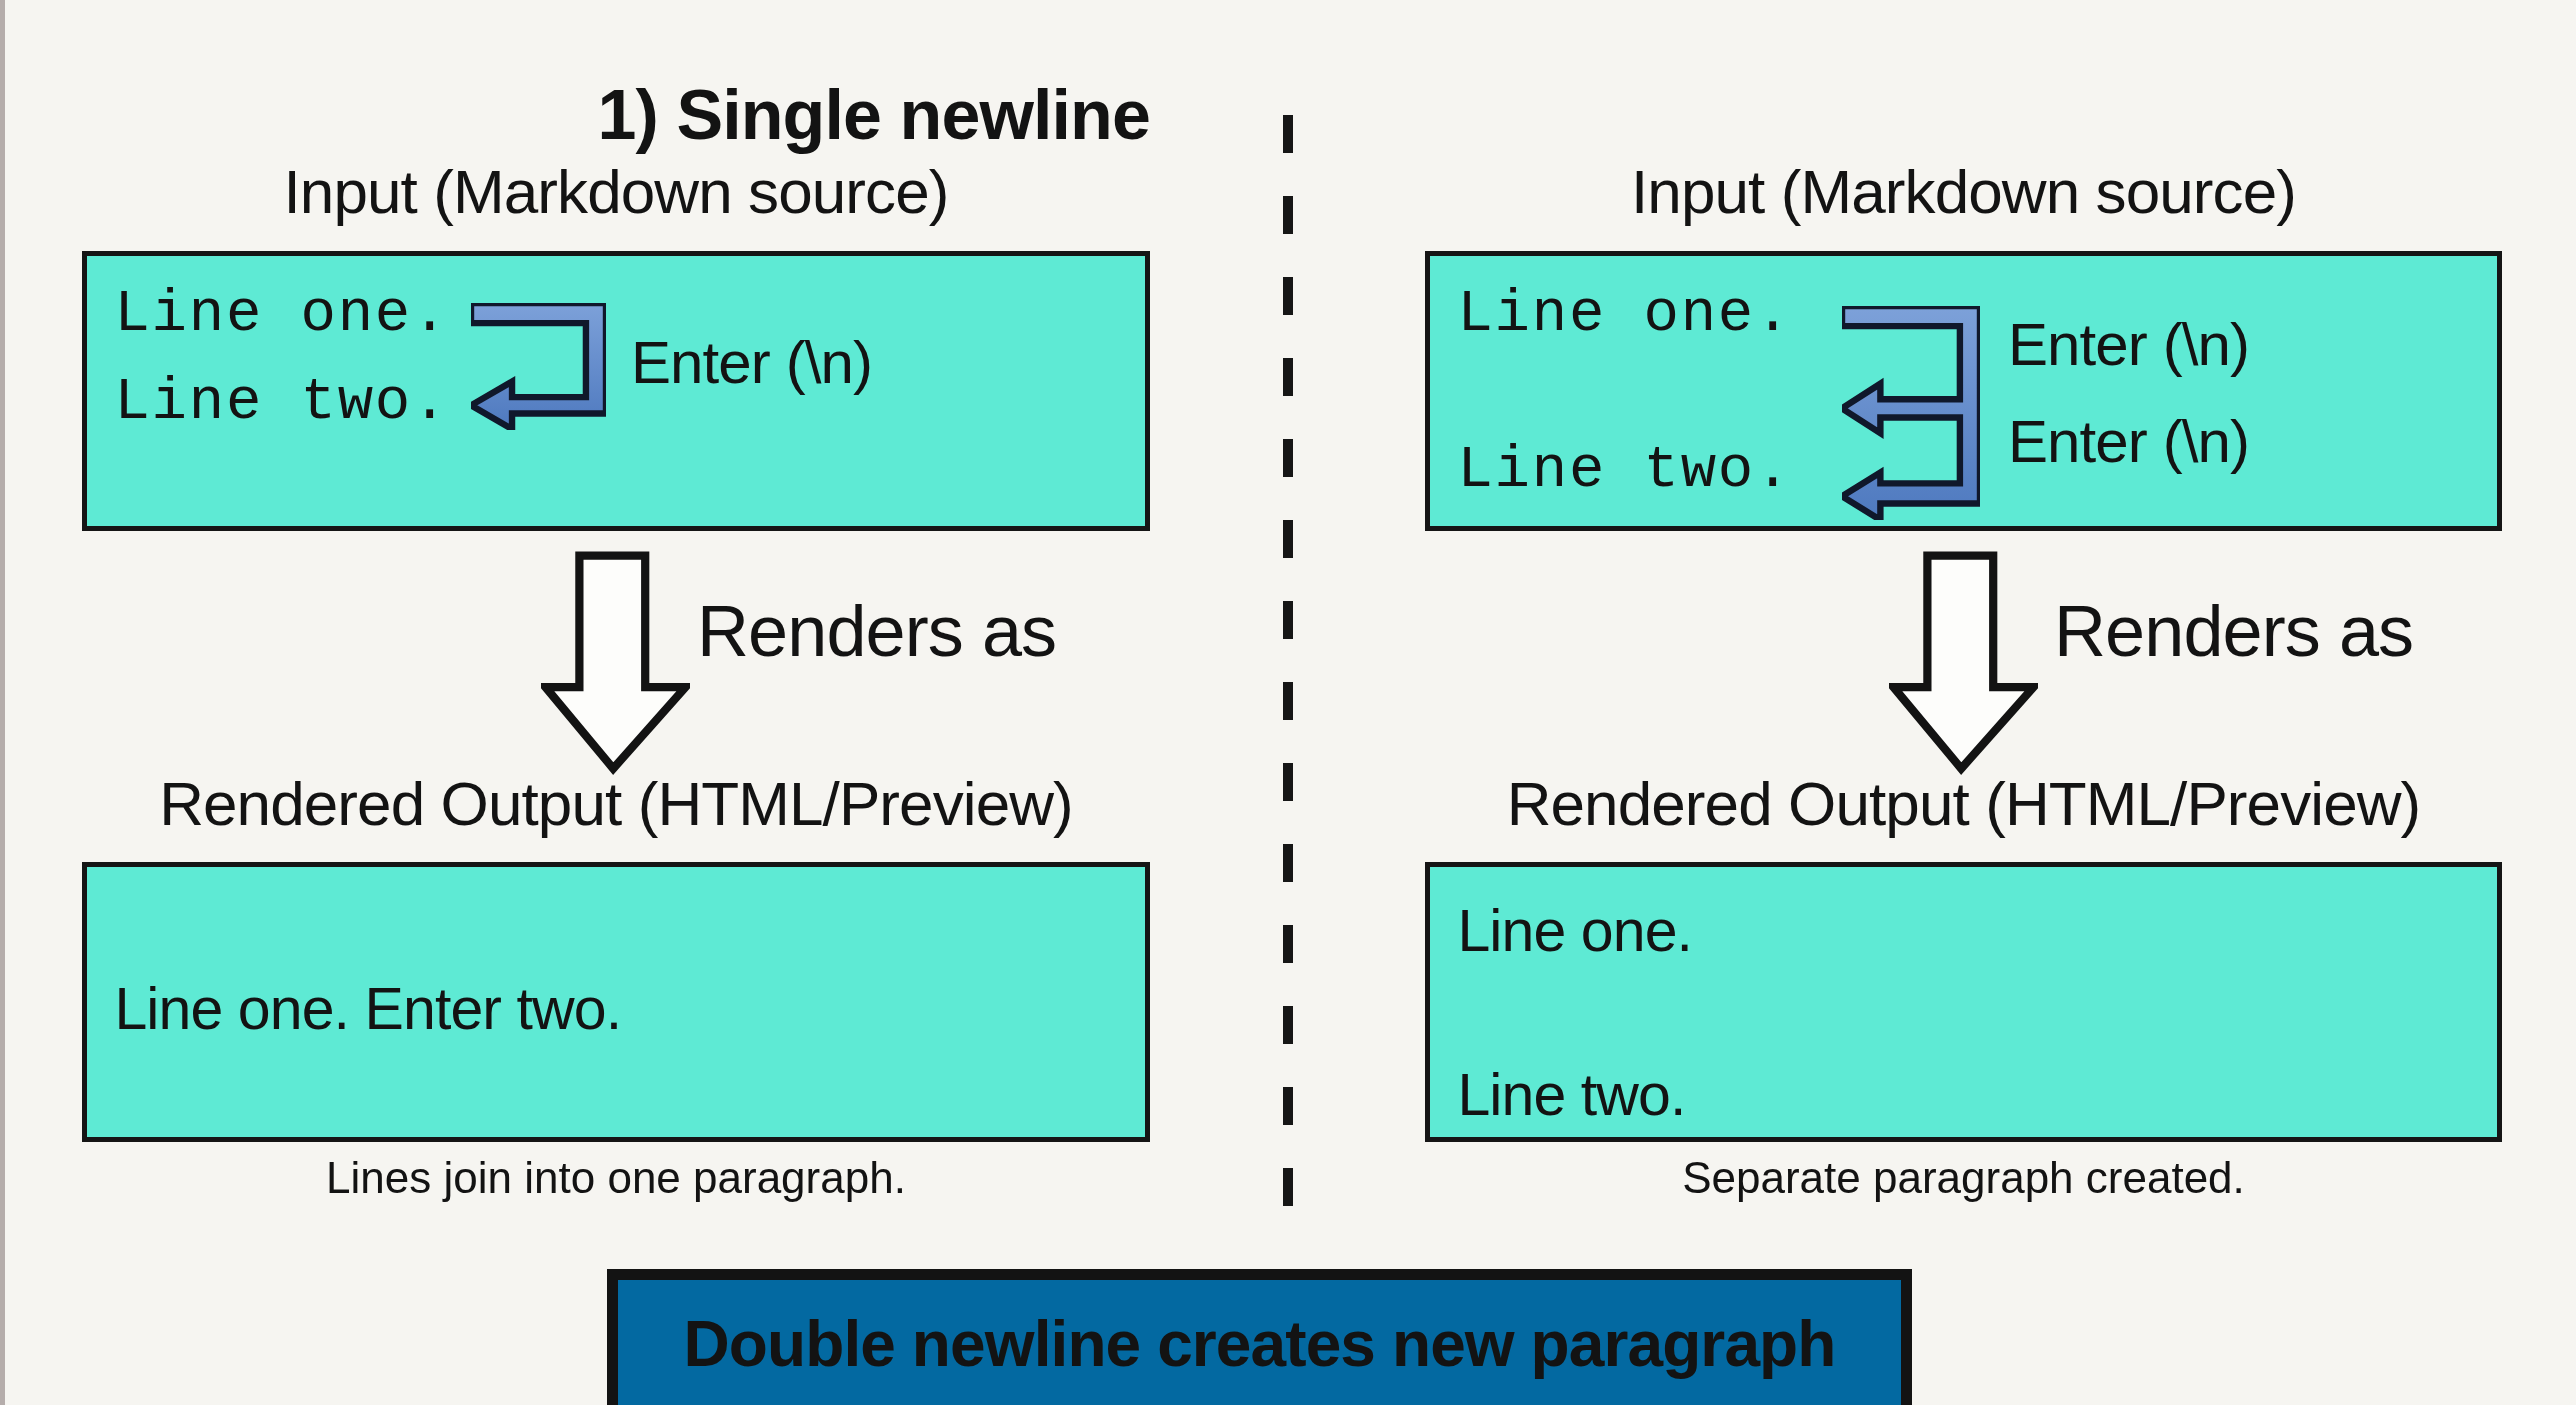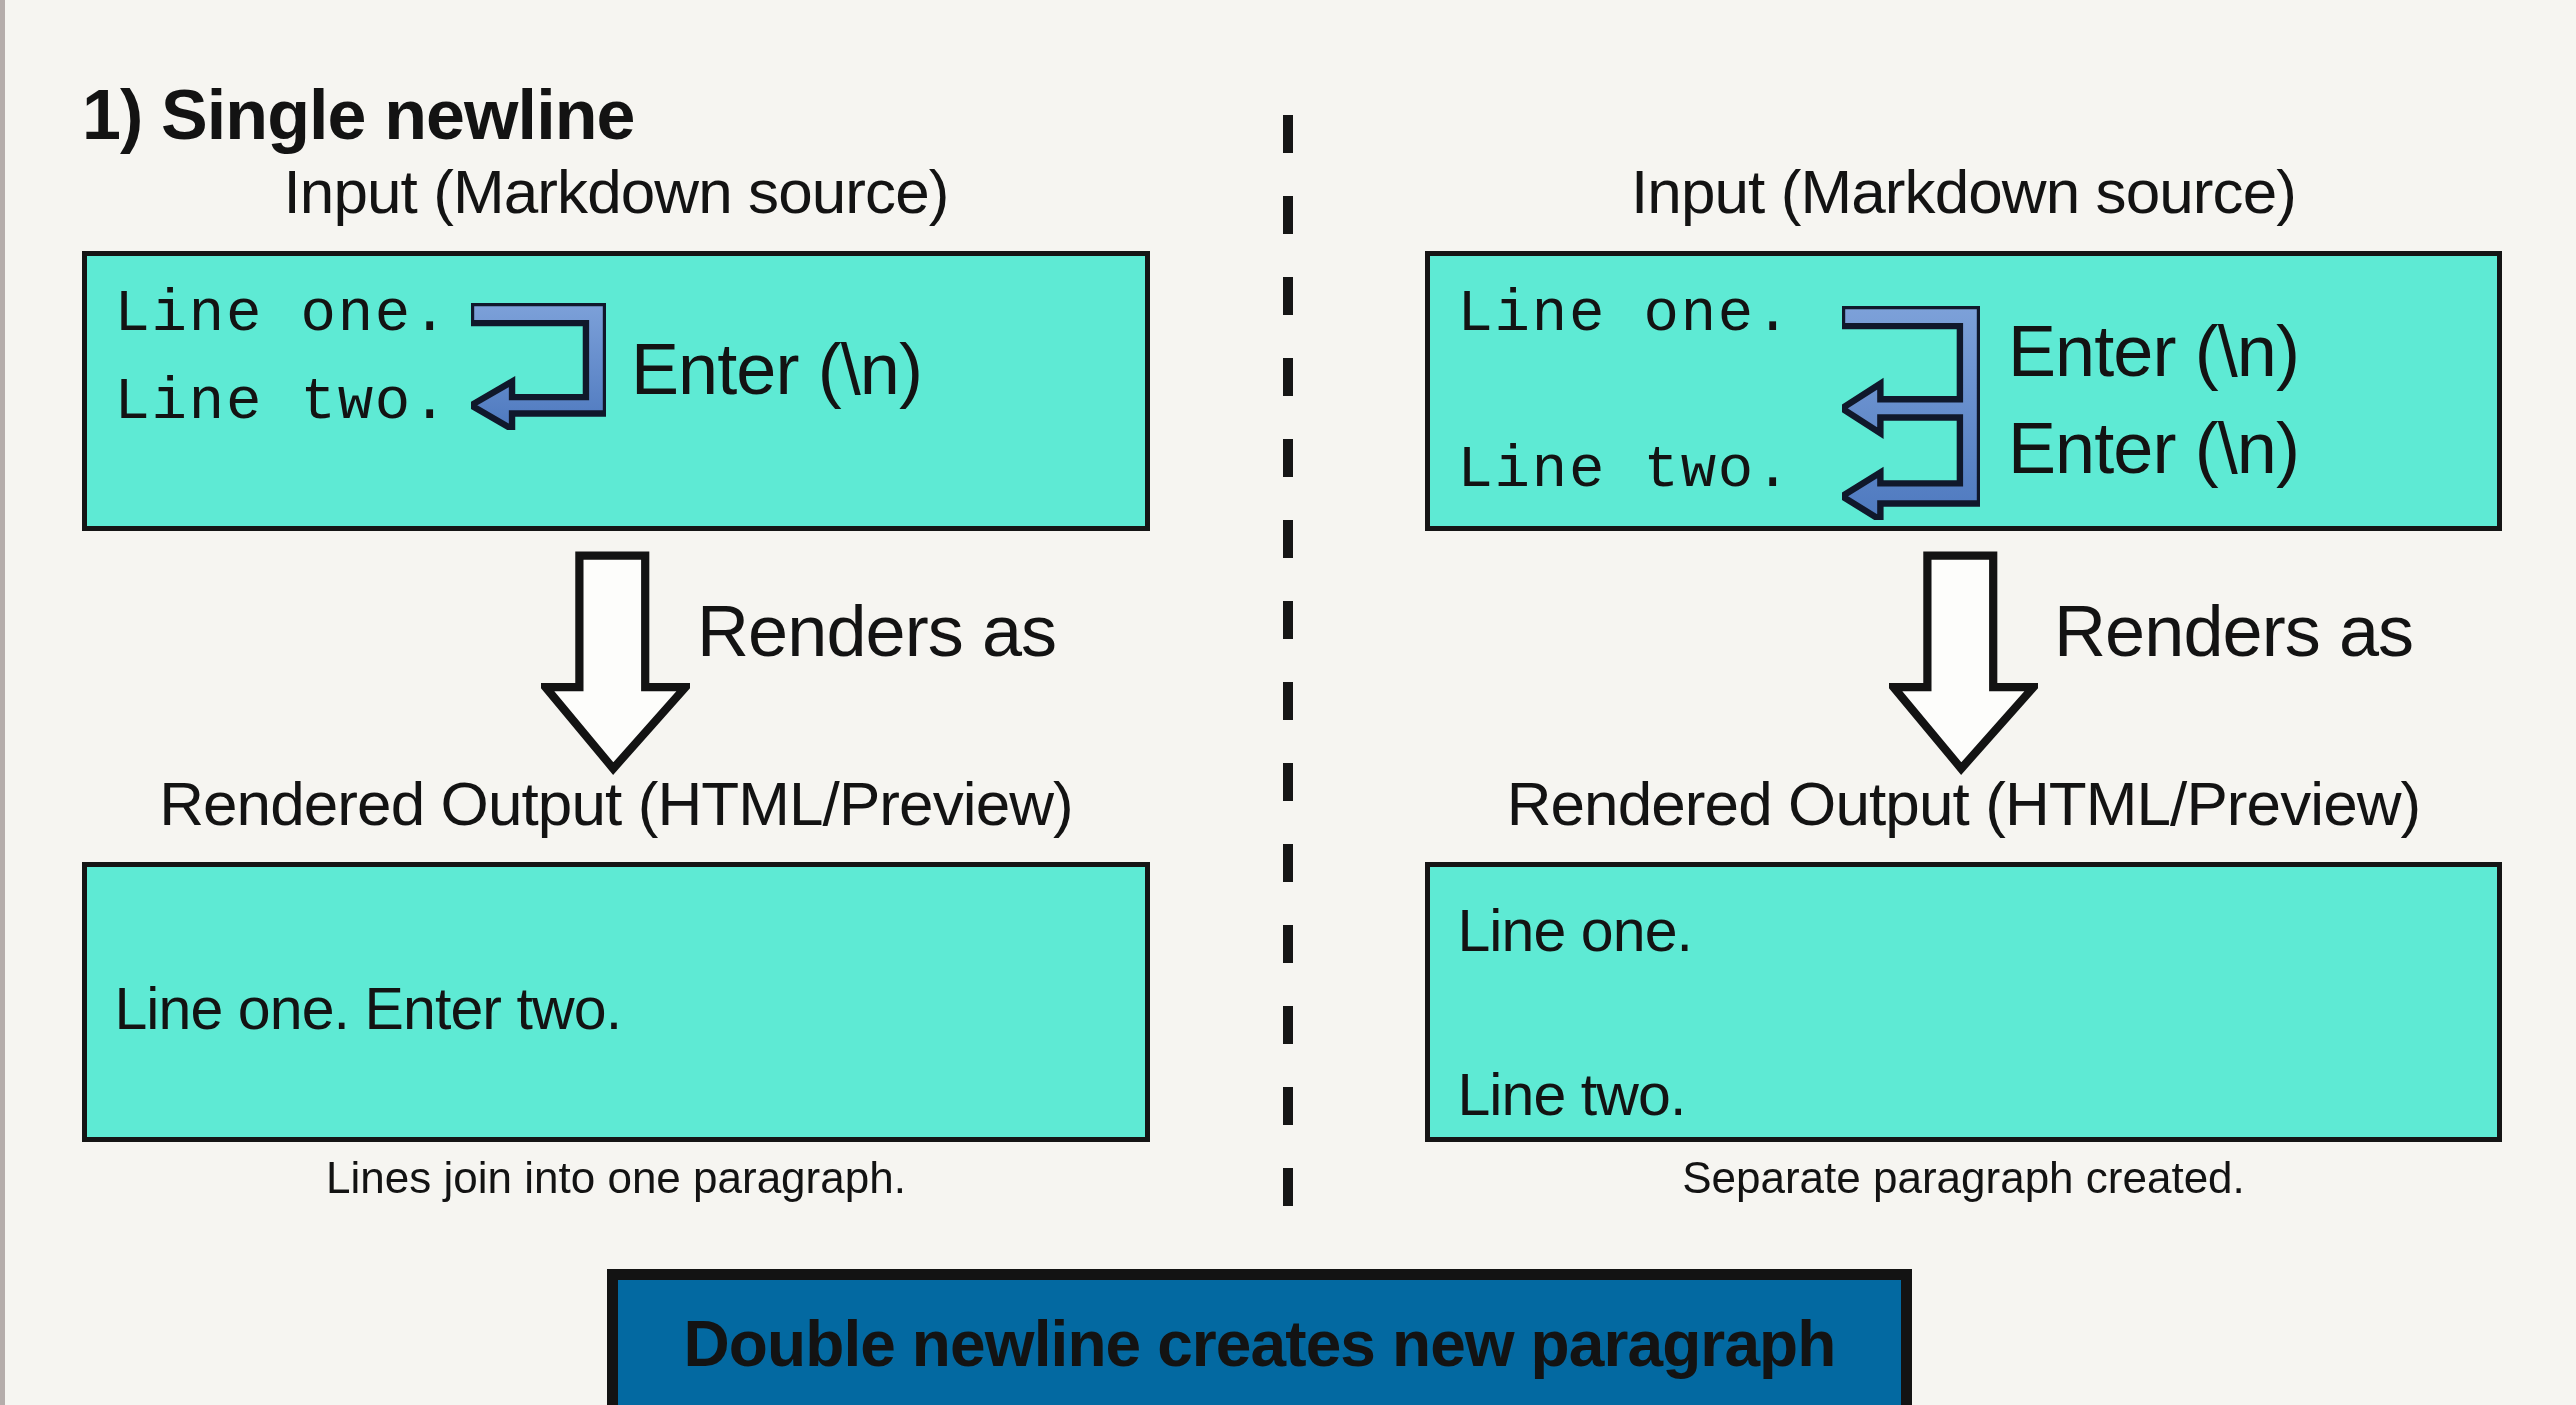--- a/index.html
+++ b/index.html
@@ -11,21 +11,21 @@
   }
   .edge-artifact{
     position:absolute;left:0;top:0;width:4.6px;height:1405px;
     background:rgba(60,40,40,.35);
   }
   .panel{position:absolute;top:0;height:1405px;}
   #panel-single{left:82px;width:1068px;}
   #panel-double{left:1425px;width:1077px;}
 
   .panel-title{
-    position:absolute;top:22px;left:0;width:100%;text-align:left;
+    position:absolute;top:22px;left:0;width:100%;text-align:right;
     font-size:70px;font-weight:700;letter-spacing:-0.9px;line-height:1;
   }
   .section-label{
     position:absolute;left:0;width:100%;text-align:center;
     font-size:62px;font-weight:400;line-height:1;letter-spacing:-0.9px;
   }
   .input-label{top:161px;}
   .output-label{top:773px;}
 
   .io-box{
@@ -37,21 +37,21 @@
 
   .mono-line{
     position:absolute;
     font-family:"Liberation Mono","DejaVu Sans Mono",monospace;
     font-size:59px;line-height:1;white-space:pre;letter-spacing:1.8px;
   }
   .sans-line{
     position:absolute;font-size:59px;line-height:1;white-space:pre;letter-spacing:-0.9px;
   }
   .enter-label{
-    position:absolute;font-size:72px;line-height:1;font-weight:400;
+    position:absolute;font-size:60px;line-height:1;font-weight:400;
     white-space:pre;letter-spacing:-0.9px;text-align:center;
   }
   .enter-arrow{position:absolute;}
   .down-arrow{position:absolute;top:551px;}
   .renders-as{
     position:absolute;top:595px;font-size:72px;line-height:1;letter-spacing:-0.9px;white-space:pre;
   }
   .caption{
     position:absolute;top:1156px;left:0;width:100%;text-align:center;
     font-size:44px;line-height:1;letter-spacing:0px;

